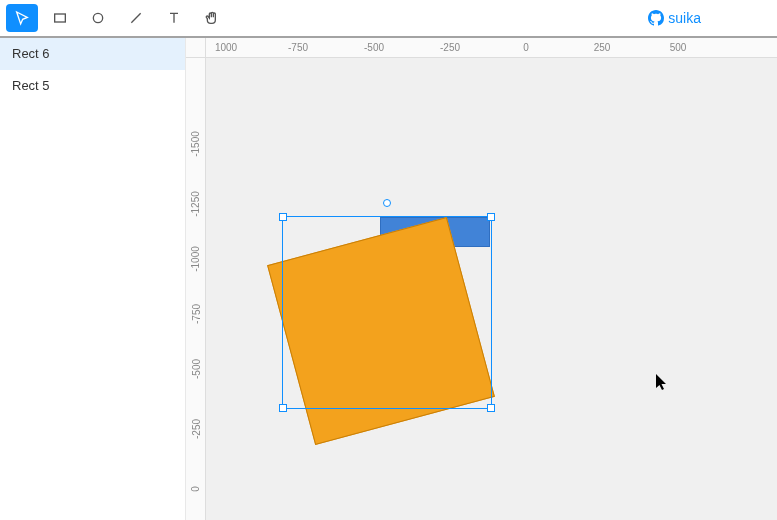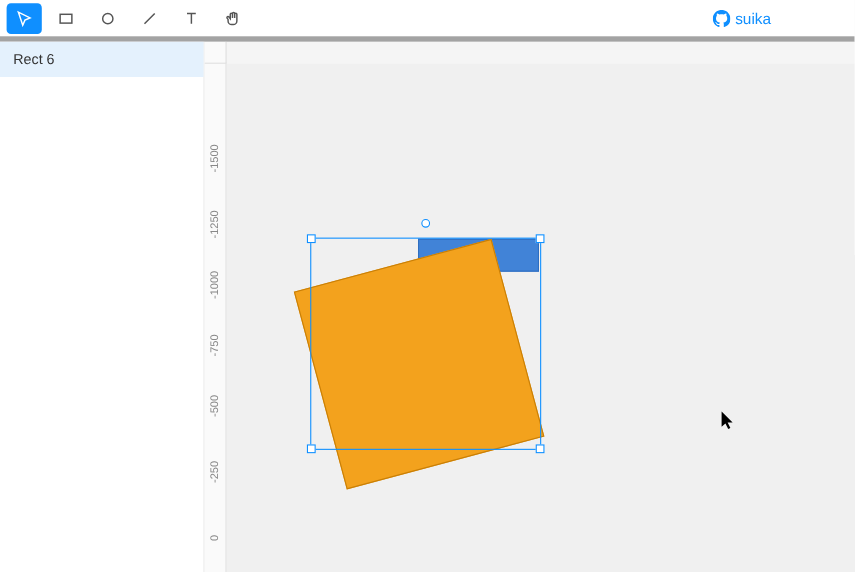--- a/index.html
+++ b/index.html
@@ -10,21 +10,21 @@
       overflow: hidden;
       background: #fff;
       color: #333;
       position: relative;
     }
     .toolbar {
       height: 38px;
       display: flex;
       align-items: center;
       padding: 0 6px;
-      border-bottom: 5px solid #a3a3a3;
+      border-bottom: 2px solid #a3a3a3;
       background: #fff;
       justify-content: space-between;
     }
     .tool-group {
       display: flex;
       gap: 6px;
     }
     .tool-btn {
       width: 32px;
       height: 28px;
@@ -216,24 +216,34 @@
     <svg width="16" height="16" viewBox="0 0 16 16" fill="currentColor">
         <path d="M8 0C3.58 0 0 3.58 0 8c0 3.54 2.29 6.53 5.47 7.59.4.07.55-.17.55-.38 0-.19-.01-.82-.01-1.49-2.01.37-2.53-.49-2.69-.94-.09-.23-.48-.94-.82-1.13-.28-.15-.68-.52-.01-.53.63-.01 1.08.58 1.23.82.72 1.21 1.87.87 2.33.66.07-.52.28-.87.51-1.07-1.78-.2-3.64-.89-3.64-3.95 0-.87.31-1.59.82-2.15-.08-.2-.36-1.02.08-2.12 0 0 .67-.21 2.2.82.64-.18 1.32-.27 2-.27.68 0 1.36.09 2 .27 1.53-1.04 2.2-.82 2.2-.82.44 1.1.16 1.92.08 2.12.51.56.82 1.27.82 2.15 0 3.07-1.87 3.75-3.65 3.95.29.25.54.73.54 1.48 0 1.07-.01 1.93-.01 2.2 0 .21.15.46.55.38A8.013 8.013 0 0016 8c0-4.42-3.58-8-8-8z"></path>
       </svg>
     <span>suika</span>
   </div>
 </div>
 
 <div class="workspace">
   <div class="sidebar">
     <div class="layer-item selected">Rect 6</div>
+    <div class="layer-item">Rect 5</div>
   </div>
 
   <div class="canvas-area">
     <div class="ruler-corner"></div>
+    <div class="ruler-top" id="ruler-top">
+        <div class="ruler-tick-top" style="left: 20px;">1000</div>
+        <div class="ruler-tick-top" style="left: 92px;">-750</div>
+        <div class="ruler-tick-top" style="left: 168px;">-500</div>
+        <div class="ruler-tick-top" style="left: 244px;">-250</div>
+        <div class="ruler-tick-top" style="left: 320px;">0</div>
+        <div class="ruler-tick-top" style="left: 396px;">250</div>
+        <div class="ruler-tick-top" style="left: 472px;">500</div>
+      </div>
     <div class="ruler-left" id="ruler-left">
         <div class="ruler-tick-left" style="top: 75px;">
           <span>-1500</span>
         </div>
         <div class="ruler-tick-left" style="top: 135px;">
           <span>-1250</span>
         </div>
         <div class="ruler-tick-left" style="top: 190px;">
           <span>-1000</span>
         </div>

